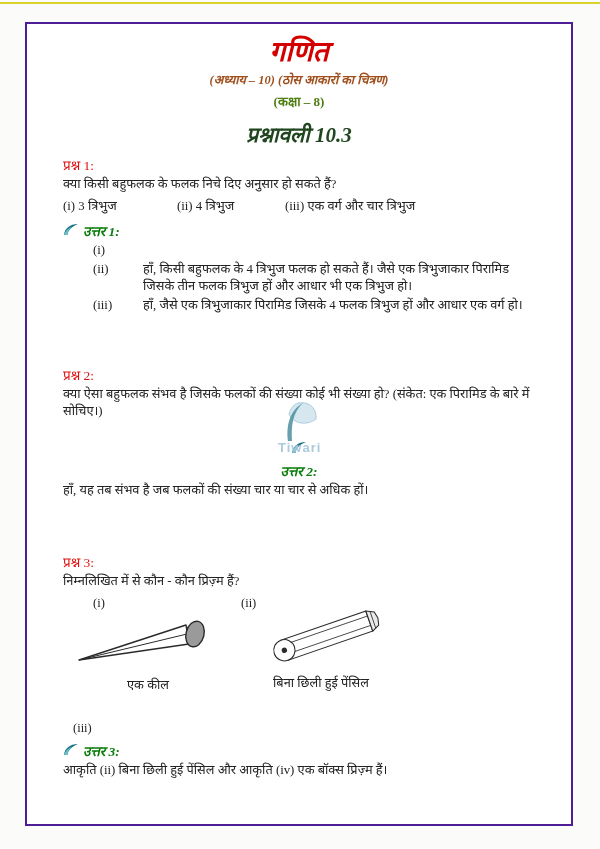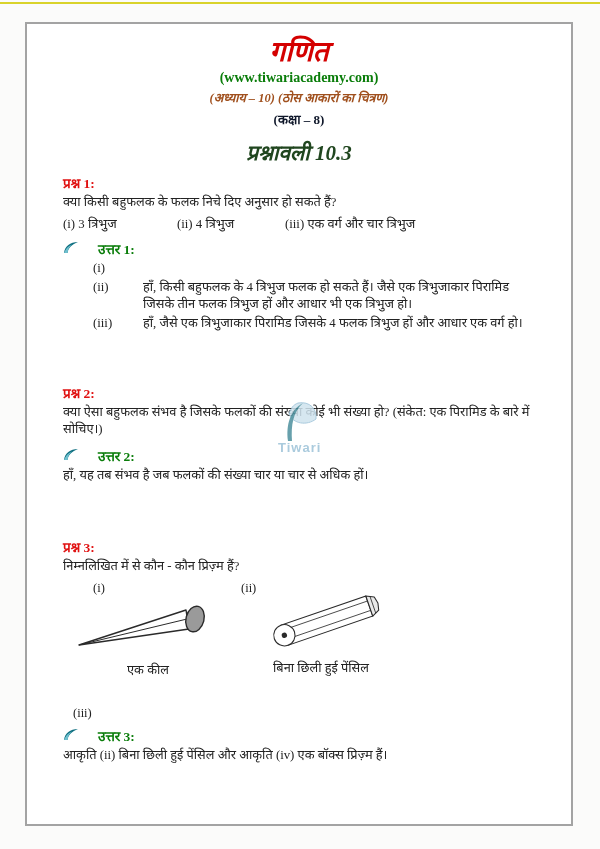--- a/index.html
+++ b/index.html
@@ -6,37 +6,37 @@
   html,body { margin:0; padding:0; }
   body {
     width:600px; height:849px; position:relative; overflow:hidden;
     background:#fbfbfa;
     font-family:"Liberation Serif","DejaVu Sans",serif;
     color:#222;
   }
   .top-rule { position:absolute; top:2px; left:0; width:600px; height:2px; background:#d9d32b; }
   .frame {
     position:absolute; left:25px; top:22px; width:548px; height:804px;
-    border:2px solid #a3a3a3; background:#ffffff;
+    border:2px solid #4c1d95; background:#ffffff;
   }
   .content { padding:8px 36px 0 36px; position:relative; }
 
   
   .title   { text-align:center; color:#d40000; font-size:28px; font-weight:bold; font-style:italic; line-height:1.15; margin-top:4px; }
   .site    { text-align:center; color:#0a7d0a; font-size:14px; font-weight:bold; margin-top:2px; font-family:"Liberation Serif",serif; }
   .chapter { text-align:center; color:#a0501e; font-size:12.5px; font-style:italic; font-weight:bold; margin-top:3px; }
-  .klass   { text-align:center; color:#0f172a; font-size:13px; font-weight:bold; margin-top:4px; }
+  .klass   { text-align:center; color:#4d7c0f; font-size:13px; font-weight:bold; margin-top:4px; }
   .exercise{ text-align:center; color:#20461f; font-size:21px; font-weight:bold; font-style:italic; margin-top:10px; }
 
   
-  .qhead { color:#e01111; font-weight:bold; font-size:13.5px; margin-top:8px; }
+  .qhead { color:#e01111; font-weight:normal; font-size:13.5px; margin-top:8px; }
   .qtext { font-size:12.8px; line-height:1.32; margin-top:2px; }
   .opts  { display:flex; font-size:12.8px; margin-top:3px; }
   .opt1  { width:114px; } .opt2 { width:108px; }
-  .ahead { display:flex; align-items:center; gap:19px; margin-top:8px; }
+  .ahead { display:flex; align-items:center; gap:4px; margin-top:8px;font-style:italic; }
   .ahead .alabel { color:#0a7d0a; font-weight:bold; font-size:13.5px; }
   .arow  { display:flex; font-size:12.8px; line-height:1.32; margin-top:2px; }
   .anum  { width:50px; margin-left:30px; flex:none; }
   .atext { flex:1; }
   .hintb { font-weight:normal;text-align:right; }
 
   .gap44 { height:44px; } .gap48 { height:46px; }
 
   
   .figrid { margin-left:10px; margin-top:6px; }
@@ -55,21 +55,20 @@
 </style>
 </head>
 <body>
 
 <div class="top-rule"></div>
 
 <div class="frame">
   <div class="content">
 
     <div class="title">गणित</div>
-    <div class="site">(www.tiwariacademy.com)</div>
     <div class="chapter">(अध्याय – 10) (ठोस आकारों का चित्रण)</div>
     <div class="klass">(कक्षा – 8)</div>
     <div class="exercise">प्रश्नावली 10.3</div>
 
     <div class="qhead">प्रश्न 1:</div>
     <div class="qtext">क्या किसी बहुफलक के फलक निचे दिए अनुसार हो सकते हैं?</div>
     <div class="opts">
       <span class="opt1">(i) 3 त्रिभुज</span>
       <span class="opt2">(ii) 4 त्रिभुज</span>
       <span>(iii) एक वर्ग और चार त्रिभुज</span>
@@ -92,21 +91,21 @@
     <div class="arow">
       <span class="anum">(iii)</span>
       <span class="atext">हाँ, जैसे एक त्रिभुजाकार पिरामिड जिसके 4 फलक त्रिभुज हों और आधार एक वर्ग हो।</span>
     </div>
 
     <div class="gap44"></div>
 
     <div class="qhead">प्रश्न 2:</div>
     <div class="qtext"><span>क्या ऐसा बहुफलक संभव है जिसके फलकों की संख्या कोई भी संख्या हो? </span><span class="hintb">(संकेत:</span><span> एक पिरामिड के बारे में सोचिए।)</span></div>
 
-    <div class="ahead" style="margin-top:10px;">
+    <div class="ahead" style="margin-top:21px;flex-direction:column;">
       <span><svg width="16" height="13" viewBox="0 0 16 13">
             <path d="M1,12 C2,5 7,1 15,1 C9,3.5 5,7 4.5,12 Z" fill="#0f6f80"></path>
             <path d="M1,12 C2.5,8 5,5 9,3.5 C6,6 4.8,9 4.6,12 Z" fill="#6fc0cf"></path>
           </svg></span>
       <span class="alabel">उत्तर 2:</span>
     </div>
     <div class="qtext">हाँ, यह तब संभव है जब फलकों की संख्या चार या चार से अधिक हों।</div>
 
     <div class="gap48"></div>
 

